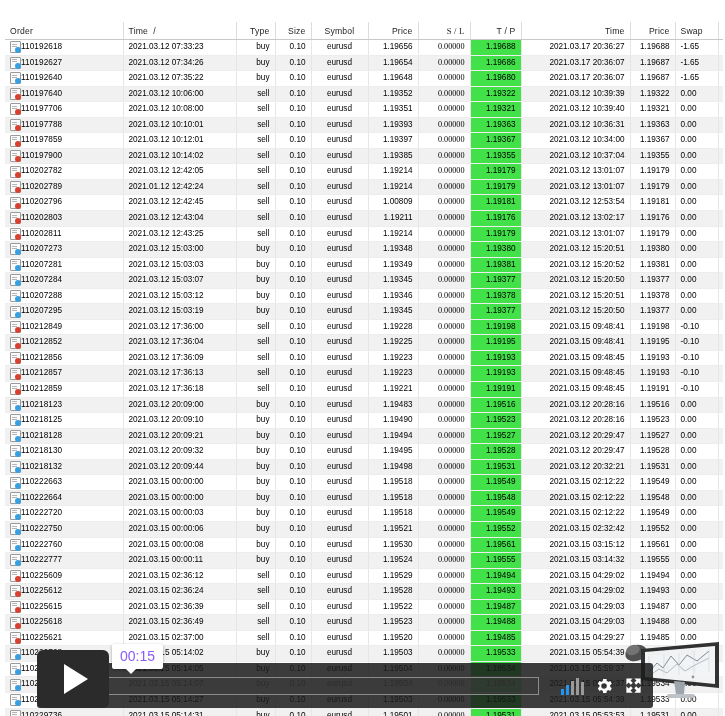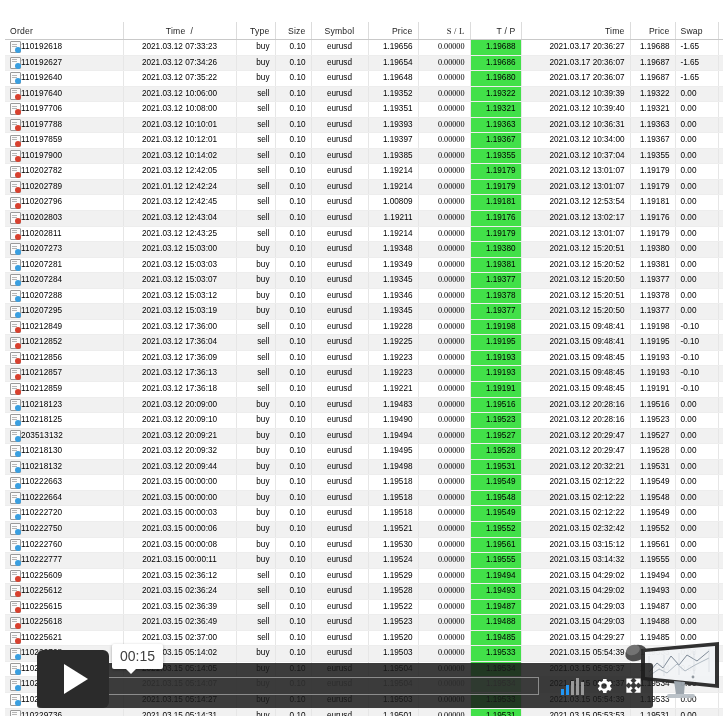--- a/index.html
+++ b/index.html
@@ -67,21 +67,21 @@
     overflow: hidden;
     line-height: 14.55px;
   }
   table.trades td.last { border-right: none; }
 
   tr.r-even td { background: #ffffff; }
   tr.r-odd  td { background: #f1f1f1; }
 
   
   .c-order  { text-align: left; }
-  .c-time   { text-align: center; }
+  .c-time   { text-align: left; }
   .c-type   { text-align: right; }
   .c-size   { text-align: right; margin-top: 40px; }
   .c-symbol { text-align: center; }
   .c-price  { text-align: right; }
   .c-sl     { text-align: right; font-family: Liberation Serif, serif; }
   .c-tp     { text-align: right; }
   .c-ctime  { text-align: right; }
   .c-cprice { text-align: right; }
   .c-swap   { text-align: left; }
   .c-profit { text-align: right; }
@@ -211,21 +211,21 @@
     border-bottom: 15px solid transparent;
     margin-left: 6px;
   }
 
   
   #time-tip {
     position: absolute;
     left: 112px;
     bottom: 47px;
     background: #ffffff;
-    color: #404040;
+    color: #8b5cf6;
     font-size: 14px;
     line-height: 1;
     padding: 5px 8px 6px 8px;
     border-radius: 2px;
     box-shadow: 0 1px 3px rgba(0,0,0,.35);
     white-space: nowrap;
   }
   #time-tip::after {
     content: "";
     position: absolute;
@@ -799,21 +799,21 @@
             <td class="c-cprice">1.19523</td>
             <td class="c-swap">0.00</td>
             <td class="c-profit last">3.30</td>
           </tr>
           <tr class="r-odd">
             <td class="c-order">
               <div class="order-cell">
                 <span class="doc-icon buy">
                   <span class="badge"></span>
                 </span>
-                <span class="ord-num">203513132</span>
+                <span class="ord-num">110218128</span>
               </div>
             </td>
             <td class="c-time">2021.03.12 20:09:21</td>
             <td class="c-type">buy</td>
             <td class="c-size">0.10</td>
             <td class="c-symbol">eurusd</td>
             <td class="c-price">1.19494</td>
             <td class="c-sl">0.00000</td>
             <td class="c-tp">1.19527</td>
             <td class="c-ctime">2021.03.12 20:29:47</td>

